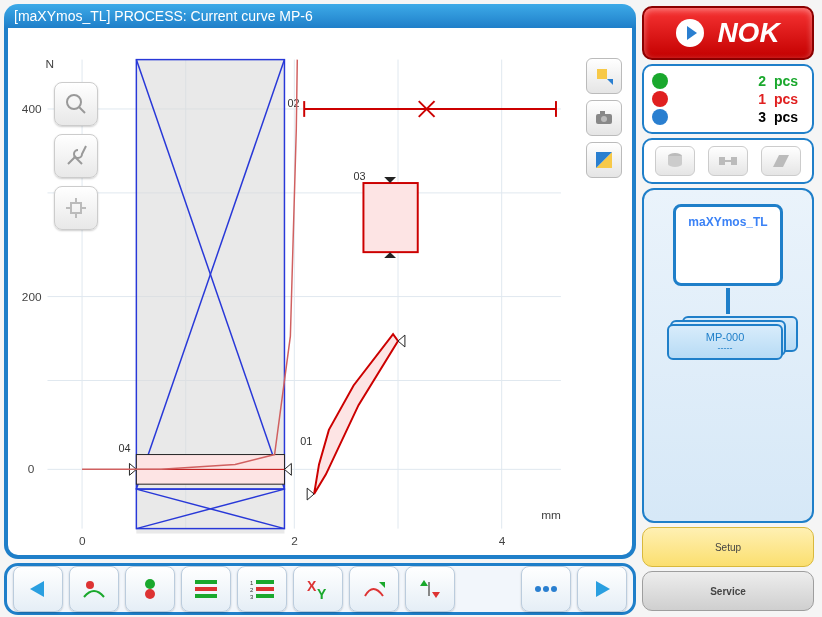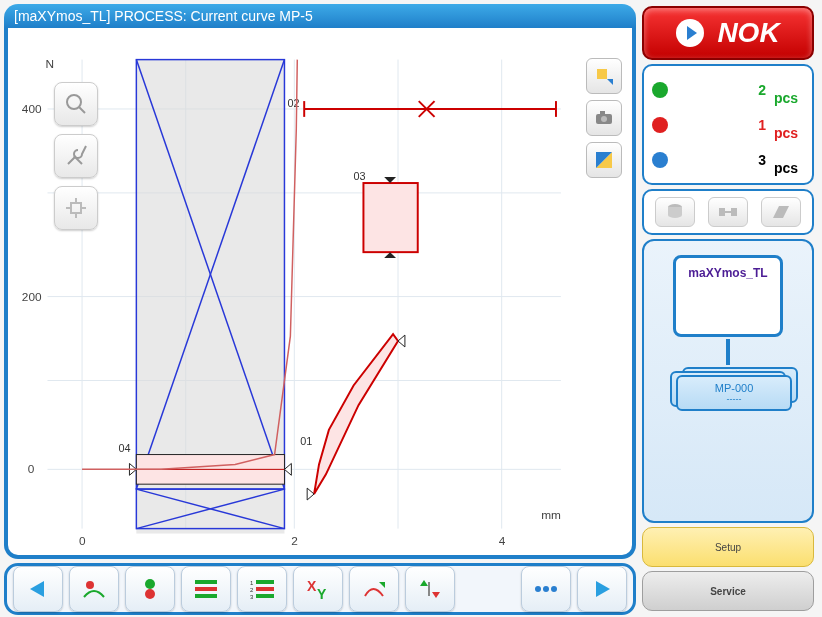--- a/index.html
+++ b/index.html
@@ -147,21 +147,21 @@
   display: flex;
   align-items: center;
   gap: 8px;
   padding: 1px 0;
 }
 .count-row .dot {
   width: 16px; height: 16px; border-radius: 50%;
   display: inline-block;
 }
 .count-row .val { flex: 1; text-align: right; font-weight: bold; }
-.count-row .unit { width: 30px; text-align: left; font-weight: bold; margin-top: 17px; }
+.count-row .unit { width: 30px; text-align: left; font-weight: bold; }
 .datetime-box {
   border: 2px solid #1f7fc9;
   border-radius: 10px;
   background: #fff;
   padding: 4px;
   display: flex;
   gap: 4px;
 }
 .dt-text {
   flex: 1;
@@ -214,21 +214,21 @@
 .monitor {
   width: 110px; height: 82px;
   border: 3px solid #1f7fc9;
   border-radius: 8px;
   background: #fff;
   display: flex;
   align-items: flex-start;
   justify-content: center;
   padding-top: 8px;
   font-size: 12px;
-  color: #4c1d95;
+  color: #3b82f6;
   font-weight: bold;
 }
 .monitor-stand {
   width: 4px; height: 26px; background: #1f7fc9;
 }
 .mp-stack {
   position: relative;
   width: 140px; height: 46px;
 }
 .mp-card {
@@ -239,21 +239,21 @@
   border-radius: 6px;
   display: flex;
   flex-direction: column;
   align-items: center;
   justify-content: center;
   font-size: 11px;
   color: #1f7fc9;
 }
 .mp-card.c1 { left: 24px; top: 0; }
 .mp-card.c2 { left: 12px; top: 4px; }
-.mp-card.c3 { left: 18px; top: 8px; z-index:3; }
+.mp-card.c3 { left: 9px; top: 8px; z-index:3; }
 .setup-btn, .service-btn {
   height: 40px;
   border-radius: 10px;
   display: flex;
   align-items: center;
   justify-content: center;
   font-size: 10px;
   color: #444;
   cursor: pointer;
   border: 1px solid;
@@ -265,21 +265,21 @@
 .service-btn {
   background: linear-gradient(#ededed,#cfcfcf);
   border-color: #9e9e9e;
   font-weight: bold;
 }
 </style>
 </head>
 <body>
 
 <div class="main-panel">
-  <div class="title-bar">[maXYmos_TL] PROCESS: Current curve MP-5</div>
+  <div class="title-bar">[maXYmos_TL] PROCESS: Current curve MP-6</div>
   <div class="plot-container">
     <svg class="plot-svg" viewBox="0 0 632 530">
 
       <g stroke="#e0e8ef" stroke-width="1">
         <line x1="75" y1="30" x2="75" y2="505"></line>
         <line x1="180" y1="30" x2="180" y2="505"></line>
         <line x1="290" y1="30" x2="290" y2="505"></line>
         <line x1="395" y1="30" x2="395" y2="505"></line>
         <line x1="500" y1="30" x2="500" y2="505"></line>
         <line x1="40" y1="80" x2="560" y2="80"></line>

